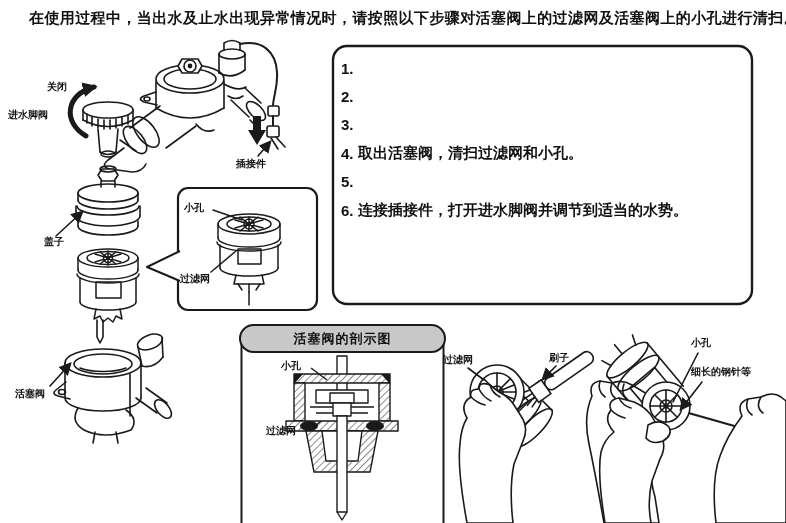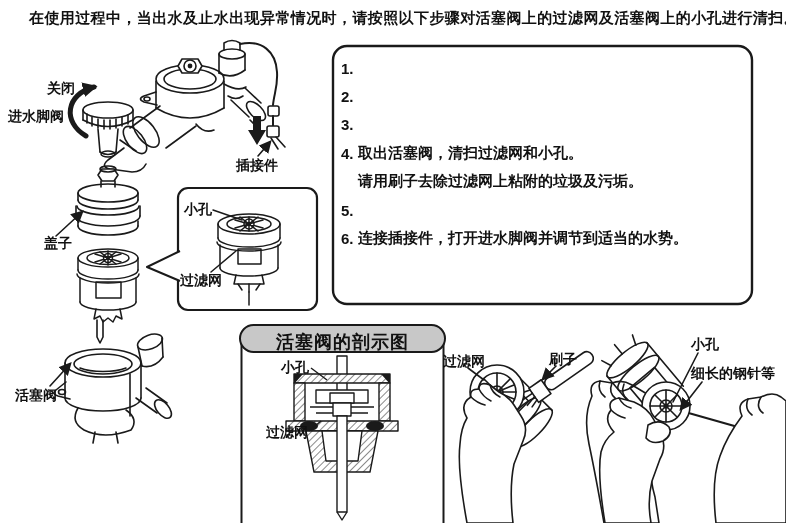--- a/index.html
+++ b/index.html
@@ -5,23 +5,23 @@
   * { margin:0; padding:0; box-sizing:border-box; }
   html,body { background:#fff; }
   body { width:786px; height:523px; font-family:"Liberation Sans","DejaVu Sans",sans-serif; color:#111; }
   .page { position:relative; width:786px; height:523px; background:#fff; overflow:hidden; }
   .art { position:absolute; left:0; top:0; }
   .intro { position:absolute; left:29px; top:9px; width:752px; font-size:15px; font-weight:bold;
            letter-spacing:0.4px; white-space:nowrap; }
   .steps { position:absolute; left:341px; top:54px; width:404px; font-size:15px; font-weight:bold; }
   .step-line { display:flex; height:28.4px; align-items:center; white-space:nowrap; }
   .step-line .num { width:17px; flex:none; }
-  .lbl { position:absolute; font-size:14px; font-weight:bold; white-space:nowrap; }
+  .lbl { position:absolute; font-size:10px; font-weight:bold; white-space:nowrap; }
   .banner-text { position:absolute; left:240px; top:330px; width:205px; text-align:center;
-                 font-size:18px; font-weight:bold; letter-spacing:1px; }
+                 font-size:13px; font-weight:bold; letter-spacing:1px; }
 </style>
 </head>
 <body>
 
 <div class="page">
 
   <svg class="art" width="786" height="523" viewBox="0 0 786 523">
     <defs>
       <pattern id="hatch" patternUnits="userSpaceOnUse" width="5" height="5" patternTransform="rotate(45)">
         <rect width="5" height="5" fill="#fff"></rect>
@@ -257,24 +257,20 @@
         <span class="num">2.</span>
       </div>
     <div class="step-line">
         <span class="num">3.</span>
       </div>
     <div class="step-line">
         <span class="num">4.</span>
         <span>取出活塞阀，清扫过滤网和小孔。</span>
       </div>
     <div class="step-line">
-        <span class="num"></span>
-        <span>请用刷子去除过滤网上粘附的垃圾及污垢。</span>
-      </div>
-    <div class="step-line">
         <span class="num">5.</span>
       </div>
     <div class="step-line">
         <span class="num">6.</span>
         <span>连接插接件，打开进水脚阀并调节到适当的水势。</span>
       </div>
   </div>
 
   <div class="lbl" style="left:47px;top:80px">关闭</div>
   <div class="lbl" style="left:8px;top:108px">进水脚阀</div>

